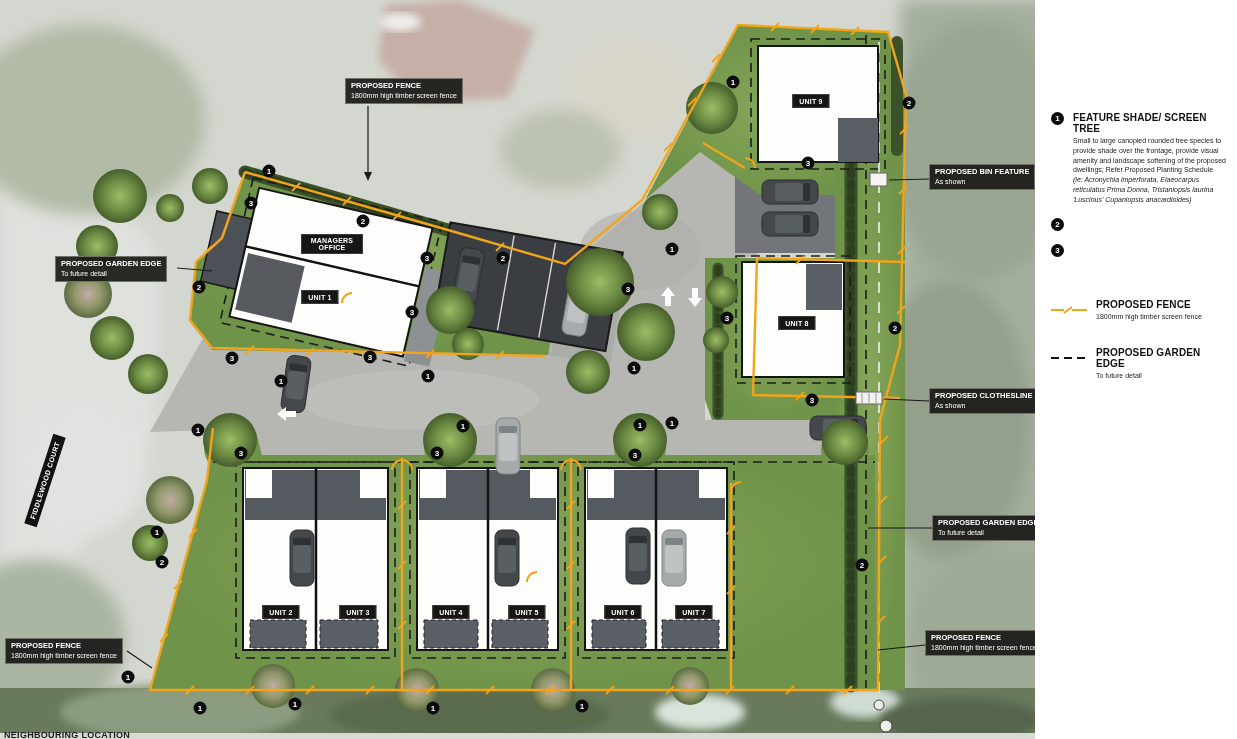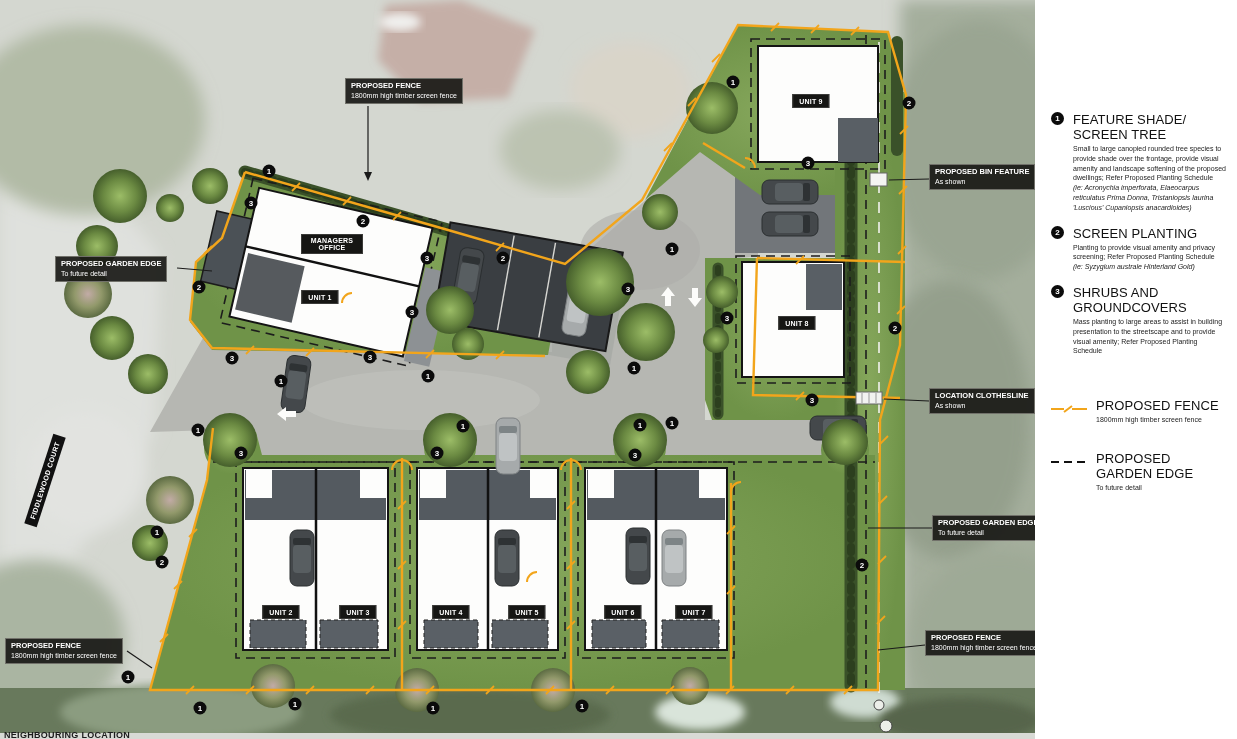--- a/index.html
+++ b/index.html
@@ -32,21 +32,21 @@
   .cropped{position:absolute;left:4px;top:728px;height:11px;overflow:hidden;z-index:3;
       font-size:9px;font-weight:bold;color:#1c1c1c;line-height:14px;letter-spacing:.3px;}
 
   
   .panel{position:absolute;left:1035px;top:0;width:202px;height:739px;background:#fff;z-index:5;color:#111;}
   .panel-inner{padding:112px 10px 0 16px;}
   .lg-item{display:flex;gap:9px;margin-bottom:13px;}
   .lg-num{flex:0 0 13px;width:13px;height:13px;border-radius:50%;background:#0b0b0b;color:#fff;
       font-size:8px;font-weight:bold;display:flex;align-items:center;justify-content:center;}
   .lg-txt{width:154px;}
-  .lg-title{font-size:13px;font-weight:normal;margin-bottom:2px;letter-spacing:.1px;}
+  .lg-title{font-size:10px;font-weight:bold;margin-bottom:2px;letter-spacing:.1px;}
   .lg-body{font-size:7px;line-height:1.4;color:#222;}
   .lg-species{font-size:7px;line-height:1.4;color:#222;font-style:italic;}
   .lg-line{display:flex;gap:9px;align-items:flex-start;margin-top:26px;}
   .lg-line.first{margin-top:42px;}
   .sym{flex:0 0 36px;padding-top:2px;}
 </style>
 </head>
 <body>
 
 <div id="app">
@@ -409,21 +409,21 @@
 </div>
 <div class="callout" style="left:55px;top:256px">
   <span class="t">PROPOSED GARDEN EDGE</span>
   <span class="s">To future detail</span>
 </div>
 <div class="callout" style="left:929px;top:164px">
   <span class="t">PROPOSED BIN FEATURE</span>
   <span class="s">As shown</span>
 </div>
 <div class="callout" style="left:929px;top:388px">
-  <span class="t">LOCATION CLOTHESLINE</span>
+  <span class="t">PROPOSED CLOTHESLINE</span>
   <span class="s">As shown</span>
 </div>
 <div class="callout" style="left:932px;top:515px">
   <span class="t">PROPOSED GARDEN EDGE</span>
   <span class="s">To future detail</span>
 </div>
 <div class="callout" style="left:925px;top:630px">
   <span class="t">PROPOSED FENCE</span>
   <span class="s">1800mm high timber screen fence</span>
 </div>
@@ -440,32 +440,23 @@
     <div class="lg-item">
       <div class="lg-num">1</div>
       <div class="lg-txt">
         <div class="lg-title">FEATURE SHADE/ SCREEN TREE</div>
         <div class="lg-body">Small to large canopied rounded tree species to provide shade over the frontage, provide visual amenity and landscape softening of the proposed dwellings; Refer Proposed Planting Schedule</div>
         <div class="lg-species">(ie: Acronychia imperforata, Elaeocarpus reticulatus Prima Donna, Tristaniopsis laurina 'Luscious' Cupaniopsis anacardioides)</div>
       </div>
     </div>
     <div class="lg-item">
       <div class="lg-num">2</div>
-      <div class="lg-txt">
-        <div class="lg-title">SCREEN PLANTING</div>
-        <div class="lg-body">Planting to provide visual amenity and privacy screening; Refer Proposed Planting Schedule</div>
-        <div class="lg-species">(ie: Syzygium australe Hinterland Gold)</div>
-      </div>
     </div>
     <div class="lg-item">
       <div class="lg-num">3</div>
-      <div class="lg-txt">
-        <div class="lg-title">SHRUBS AND GROUNDCOVERS</div>
-        <div class="lg-body">Mass planting to large areas to assist in building presentation to the streetscape and to provide visual amenity; Refer Proposed Planting Schedule</div>
-      </div>
     </div>
 
     <div class="lg-line first">
       <div class="sym">
         <svg width="36" height="10">
               <g stroke="#f2a51b" stroke-width="2" fill="none">
           <line x1="0" y1="5" x2="13" y2="5"></line>
                 <line x1="13" y1="8" x2="21" y2="2"></line>
                 <line x1="21" y1="5" x2="36" y2="5"></line>
         </g>

